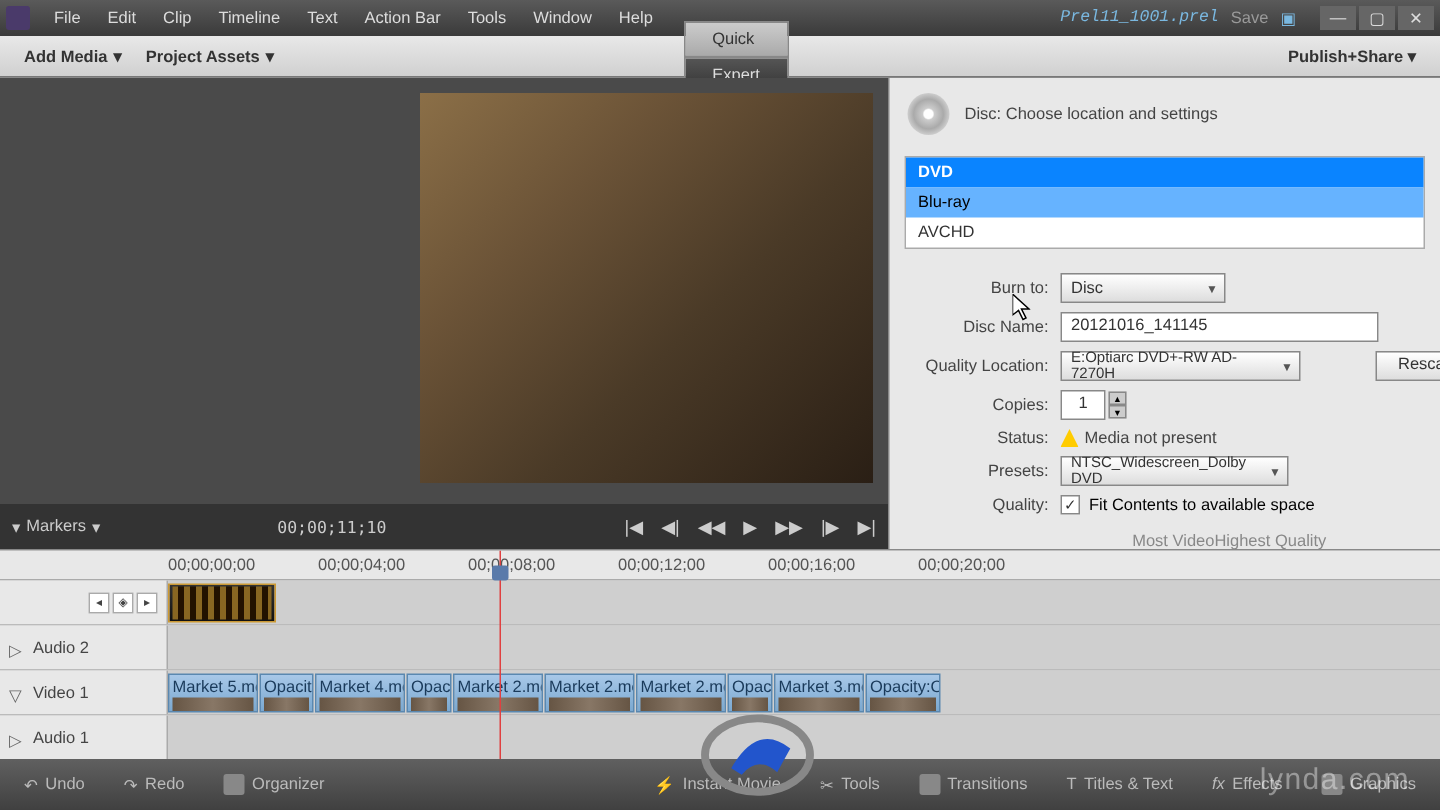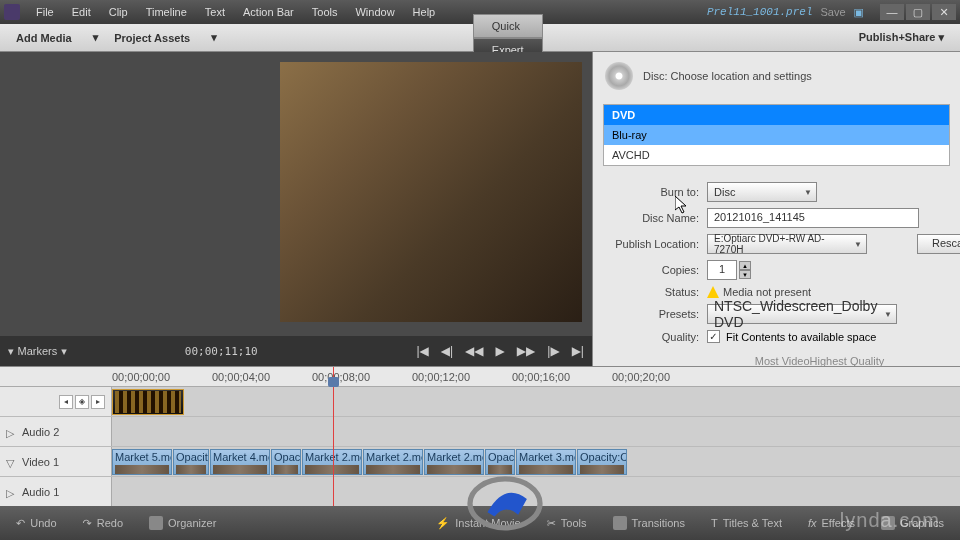--- a/index.html
+++ b/index.html
@@ -7,21 +7,21 @@
 .titlebar { height: 24px; background: linear-gradient(#5a5a5a, #3a3a3a); display: flex; align-items: center; padding: 0 4px; color: #ddd; }
 .app-icon { width: 16px; height: 16px; background: #4a3a6a; border-radius: 2px; margin-right: 8px; }
 .menubar { display: flex; gap: 2px; }
 .menu-item { padding: 3px 8px; cursor: pointer; }
 .title-right { margin-left: auto; display: flex; align-items: center; gap: 8px; }
 .filename { color: #7ab8e0; font-style: italic; font-family: Liberation Mono, monospace; }
 .save-btn { color: #9a9a9a; }
 .win-controls { display: flex; gap: 2px; margin-left: 8px; }
 .win-btn { width: 24px; height: 16px; background: #666; display: flex; align-items: center; justify-content: center; color: #ddd; cursor: pointer; }
 .toolbar { height: 28px; background: linear-gradient(#e8e8e8, #d0d0d0); display: flex; align-items: center; padding: 0 8px; border-bottom: 1px solid #888; }
-.tool-btn { padding: 4px 8px; color: #333; font-weight: bold; cursor: pointer; display: flex; align-items: center; gap: 21px; }
+.tool-btn { padding: 4px 8px; color: #333; font-weight: bold; cursor: pointer; display: flex; align-items: center; gap: 4px; }
 .mode-tabs { margin-left: auto; display: flex; margin-right: 60px; flex-direction: column; }
 .mode-tab { padding: 5px 18px; background: linear-gradient(#ccc,#aaa); color: #333; border: 1px solid #888; cursor: pointer; }
 .mode-tab.active { background: linear-gradient(#555,#333); color: #ddd; }
 .publish-btn { margin-left: auto; font-weight: bold; color: #333; padding: 4px 8px; cursor: pointer; }
 .main-area { height: 314px; display: flex; background: #4a4a4a; }
 .preview-area { flex: 1; position: relative; background: #4a4a4a; }
 .preview-video { position: absolute; left: 280px; top: 10px; width: 302px; height: 260px; background: linear-gradient(135deg, #8b6f47 0%, #6b5337 30%, #4a3a27 60%, #2a1f15 100%); }
 .transport-bar { position: absolute; bottom: 0; left: 0; right: 0; height: 30px; background: #333; display: flex; align-items: center; padding: 0 8px; gap: 6px; color: #ccc; }
 .markers-label { display: flex; align-items: center; gap: 4px; }
 .timecode { margin-left: 112px; font-family: monospace; }
@@ -155,21 +155,21 @@
     </div>
     <div class="settings-grid">
       <div class="setting-label">Burn to:</div>
       <div>
           <div class="dropdown" style="width:110px">Disc</div>
         </div>
 
       <div class="setting-label">Disc Name:</div>
       <div class="text-input" style="width:212px">20121016_141145</div>
 
-      <div class="setting-label">Publish Location:</div>
+      <div class="setting-label">Quality Location:</div>
       <div class="burner-row">
         <div class="dropdown" style="width:160px;font-size:10px">E:Optiarc DVD+-RW AD-7270H</div>
         <div class="rescan-btn">Rescan</div>
       </div>
 
       <div class="setting-label">Copies:</div>
       <div class="copies-row">
         <div class="text-input copies-input">1</div>
         <div class="stepper">
           <div class="step-btn">▴</div>
@@ -178,21 +178,21 @@
       </div>
 
       <div class="setting-label">Status:</div>
       <div class="status-row">
         <div class="warn-icon"></div>
         <span>Media not present</span>
       </div>
 
       <div class="setting-label">Presets:</div>
       <div>
-          <div class="dropdown" style="width:190px;font-size:14px">NTSC_Widescreen_Dolby DVD</div>
+          <div class="dropdown" style="width:152px;font-size:10px">NTSC_Widescreen_Dolby DVD</div>
         </div>
 
       <div class="setting-label">Quality:</div>
       <div class="quality-row">
         <div class="checkbox">✓</div>
         <span>Fit Contents to available space</span>
       </div>
     </div>
     <div class="quality-slider-section">
       <div class="slider-labels">

